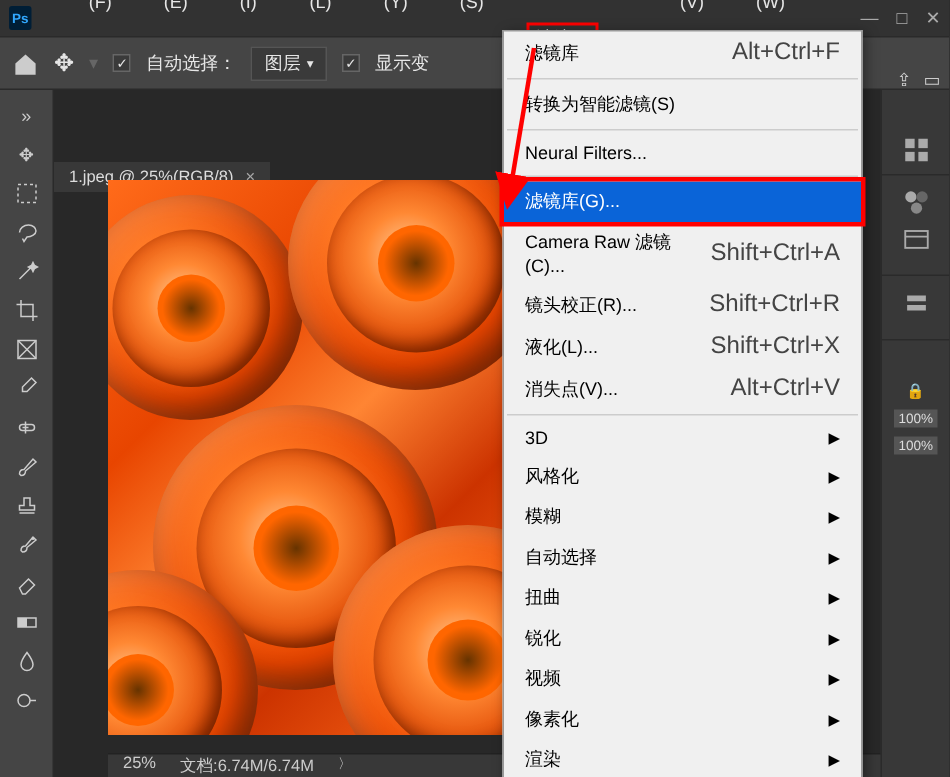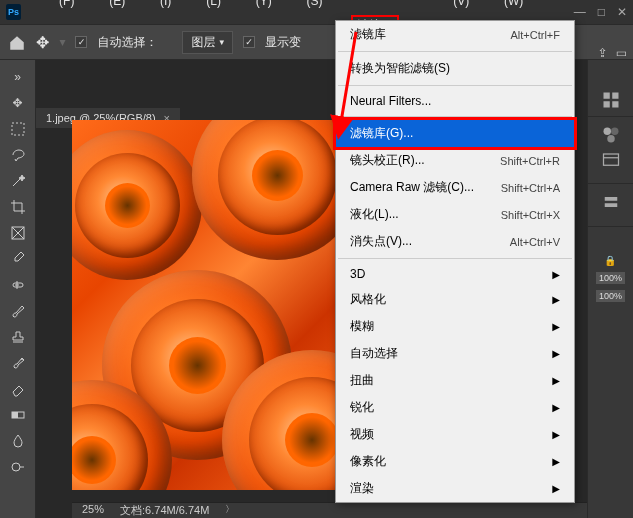--- a/index.html
+++ b/index.html
@@ -9,21 +9,21 @@
   .ps-logo { width: 16px; height: 16px; background: #001e36; color: #31a8ff; font-size: 9px; font-weight: bold; display: flex; align-items: center; justify-content: center; border-radius: 2px; margin-right: 8px; }
   .menubar { display: flex; gap: 2px; }
   .menu-item { padding: 2px 6px; cursor: pointer; color: #e6e6e6; }
   .menu-item.active { border: 2px solid #ff0000; padding: 0 4px; margin-top: 40px; }
   .win-controls { margin-left: auto; display: flex; gap: 12px; color: #aaa; }
   
   .options-bar { height: 36px; background: #454545; display: flex; align-items: center; padding: 0 8px; gap: 10px; border-top: 1px solid #2a2a2a; border-bottom: 1px solid #2a2a2a; }
   .home-icon { width: 18px; height: 16px; }
   .move-icon { font-size: 16px; }
   .checkbox { width: 12px; height: 12px; background: #3a3a3a; border: 1px solid #666; display: inline-flex; align-items: center; justify-content: center; font-size: 9px; }
-  .dropdown { background: #3a3a3a; padding: 2px 8px; border: 1px solid #555; display: flex; align-items: center; gap: 4px; margin-left: 15px; }
+  .dropdown { background: #3a3a3a; padding: 2px 8px; border: 1px solid #555; display: flex; align-items: center; gap: 4px; }
   
   .workspace { display: flex; height: calc(100% - 56px); }
   
   .toolbar { width: 36px; background: #454545; display: flex; flex-direction: column; padding-top: 4px; border-right: 1px solid #2a2a2a; }
   .tool { width: 32px; height: 26px; display: flex; align-items: center; justify-content: center; margin: 0 auto; cursor: pointer; color: #ccc; }
   .tool svg { width: 16px; height: 16px; }
   
   .canvas-area { flex: 1; background: #282828; position: relative; }
   .doc-tab { background: #383838; padding: 4px 10px; display: inline-flex; align-items: center; gap: 8px; font-size: 11px; color: #ddd; margin-top: 48px; }
   .doc-tab .close { color: #aaa; cursor: pointer; }
@@ -38,21 +38,21 @@
   .panel-icon { width: 20px; height: 18px; color: #aaa; }
   .panel-group { border-top: 1px solid #2a2a2a; width: 100%; padding: 8px 0; display: flex; flex-direction: column; align-items: center; gap: 6px; }
   .pct-badge { font-size: 9px; background: #555; padding: 1px 3px; color: #ddd; }
   
   
   .filter-menu { position: absolute; left: 335px; top: 20px; width: 240px; background: #f0f0f0; color: #000; border: 1px solid #999; box-shadow: 2px 2px 8px rgba(0,0,0,0.4); z-index: 100; font-size: 12px; }
   .menu-row { padding: 5px 14px; display: flex; justify-content: space-between; align-items: center; cursor: pointer; }
   .menu-row.highlighted { background: #0a64d8; color: #fff; outline: 3px solid #ff0000; outline-offset: 0; }
   .menu-sep { height: 1px; background: #ccc; margin: 3px 2px; }
   .submenu-arrow { font-size: 10px; }
-  .shortcut { color: #444; font-size: 11px; }
+  .shortcut { color: #444; font-size: 16px; }
   
   .red-arrow { position: absolute; left: 330px; top: 30px; z-index: 101; pointer-events: none; }
   
   .right-icons { position: absolute; right: 6px; top: 46px; display: flex; gap: 8px; color: #ccc; }
 </style>
 </head>
 <body>
 
 <div class="titlebar">
   <div class="ps-logo">Ps</div>
@@ -241,26 +241,26 @@
     </div>
     <div class="menu-sep"></div>
     <div class="menu-row">
       <span>Neural Filters...</span>
     </div>
     <div class="menu-sep"></div>
     <div class="menu-row highlighted">
       <span>滤镜库(G)...</span>
     </div>
     <div class="menu-row">
+      <span>Camera Raw 滤镜(C)...</span>
+      <span class="shortcut">Shift+Ctrl+A</span>
+    </div>
+    <div class="menu-row">
       <span>镜头校正(R)...</span>
       <span class="shortcut">Shift+Ctrl+R</span>
-    </div>
-    <div class="menu-row">
-      <span>Camera Raw 滤镜(C)...</span>
-      <span class="shortcut">Shift+Ctrl+A</span>
     </div>
     <div class="menu-row">
       <span>液化(L)...</span>
       <span class="shortcut">Shift+Ctrl+X</span>
     </div>
     <div class="menu-row">
       <span>消失点(V)...</span>
       <span class="shortcut">Alt+Ctrl+V</span>
     </div>
     <div class="menu-sep"></div>

